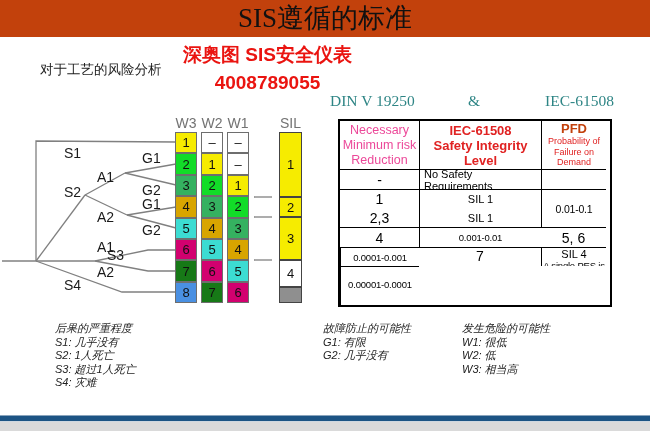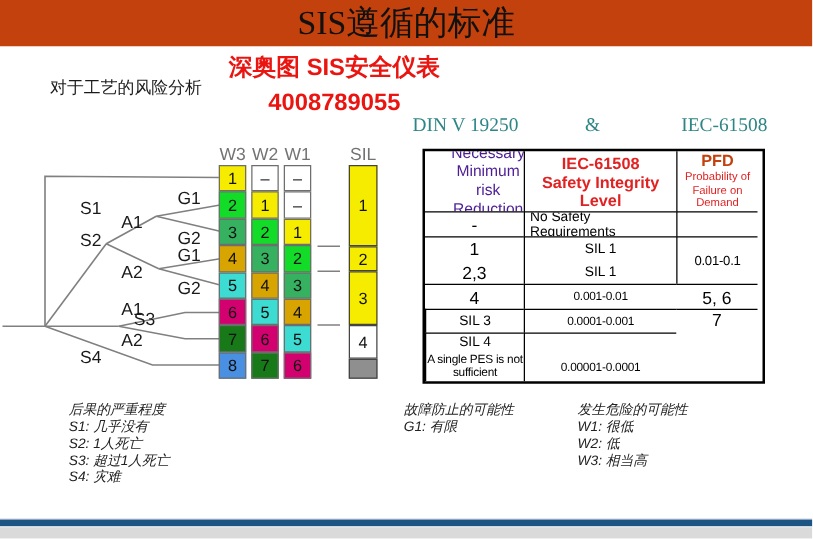--- a/index.html
+++ b/index.html
@@ -22,46 +22,46 @@
   .std-right{position:absolute;left:545px;}
   
   .graph{position:absolute;left:0;top:110px;width:335px;height:200px;}
   .graph svg{position:absolute;left:0;top:0;}
   .colhdr{position:absolute;top:5px;width:22px;text-align:center;font-size:14px;color:#737373;}
   .gcell{position:absolute;width:22px;height:21.4px;box-sizing:border-box;border:1px solid #6e6e6e;
          display:flex;align-items:center;justify-content:center;font-size:13px;color:#111;}
   .silseg{position:absolute;width:23px;box-sizing:border-box;border:1px solid #444;
           display:flex;align-items:center;justify-content:center;font-size:13px;color:#111;}
   .bl{position:absolute;font-size:14px;color:#1a1a1a;}
-  .bl0{left:64px;top:35px;margin-top:13px;}  .bl1{left:142px;top:40px;}
+  .bl0{left:64px;top:35px;}  .bl1{left:142px;top:40px;}
   .bl2{left:97px;top:59px;}  .bl3{left:64px;top:74px;}
   .bl4{left:142px;top:72px;} .bl5{left:142px;top:86px;}
   .bl6{left:97px;top:99px;}  .bl7{left:142px;top:112px;}
   .bl8{left:97px;top:129px;} .bl9{left:64px;top:137px;margin-left:43px;}
   .bl10{left:97px;top:154px;}.bl11{left:64px;top:167px;}
   
   .tbl{position:absolute;left:338px;top:119px;width:270px;box-sizing:content-box;
        display:grid;grid-template-columns:79px 122px 65px;
        grid-template-rows:48px 20px 38px 20px 19px 39px;
        border:2px solid #000;background:#fff;}
   .tc{box-sizing:border-box;border-left:1px solid #000;border-top:1px solid #000;
       display:flex;flex-direction:column;align-items:center;justify-content:center;
       text-align:center;overflow:hidden;}
   .tc.c0{border-left:none;}
   .tc.r0{border-top:none;}
-  .hdr-black{font-size:12.5px;line-height:15px;color:#4c1d95;margin-left:22px;}
+  .hdr-black{font-size:12.5px;line-height:15px;color:#ec4899;}
   .hdr-red{font-size:13px;line-height:15px;color:#e02222;font-weight:bold;}
   .pfd-title{font-size:13px;line-height:14px;color:#c2410c;font-weight:bold;}
   .pfd-sub{font-size:9px;line-height:10.5px;color:#e02222;}
   .num{font-size:14px;color:#000;}
   .silcell{font-size:11px;color:#000;}
   .pfdval{font-size:9.5px;color:#000;letter-spacing:-0.2px;}
   .cell-left{align-items:flex-start;text-align:left;padding-left:4px;}
   .two-line{justify-content:space-around;}
-  .bottom-al{justify-content:flex-end;padding-bottom:5px;}
+  .bottom-al{justify-content:flex-end;padding-bottom:15px;}
   
   .legend-block{position:absolute;top:322px;font-family:Liberation Sans, sans-serif;
                 font-style:italic;font-size:11px;line-height:13.5px;color:#222;}
   .lg0{left:55px;} .lg1{left:192px;} .lg2{left:323px;} .lg3{left:462px;}
   
   .footer-rule{position:absolute;left:0;top:415px;width:650px;height:1px;background:#8aa5bd;}
   .footer-bar{position:absolute;left:0;top:416px;width:650px;height:5px;background:#1c5484;}
   .footer-thin{position:absolute;left:0;top:421px;width:650px;height:1px;background:#cfd8e0;}
   .footer-band{position:absolute;left:0;top:422px;width:650px;height:9px;background:#dadada;}
 </style>
@@ -185,21 +185,20 @@
     <div class="tc two-line">
       <div class="silcell">SIL 1</div>
       <div class="silcell">SIL 1</div>
     </div>
     <div class="tc pfdval" style="font-size:10.5px">0.01-0.1</div>
 
     <div class="tc c0 num">4</div>
     <div class="tc pfdval">0.001-0.01</div>
 
     <div class="tc c0 num">5, 6</div>
-    <div class="tc silcell">SIL 3</div>
     <div class="tc pfdval">0.0001-0.001</div>
 
     <div class="tc c0 two-line">
       <div class="num">7</div>
       <div class="num">8</div>
     </div>
     <div class="tc two-line">
       <div class="silcell">SIL 4</div>
       <div class="silcell" style="font-size:9.5px;letter-spacing:-0.2px">A single PES is not sufficient</div>
     </div>
@@ -216,20 +215,21 @@
         <div>S3: 超过1人死亡</div>
         <div>S4: 灾难</div>
       </div>
   </div>
   <div class="legend-block lg2">
     <div>
         <div>故障防止的可能性</div>
       </div>
     <div>
         <div>G1: 有限</div>
+        <div>G2: 几乎没有</div>
       </div>
   </div>
   <div class="legend-block lg3">
     <div>
         <div>发生危险的可能性</div>
       </div>
     <div>
         <div>W1: 很低</div>
         <div>W2: 低</div>
         <div>W3: 相当高</div>

